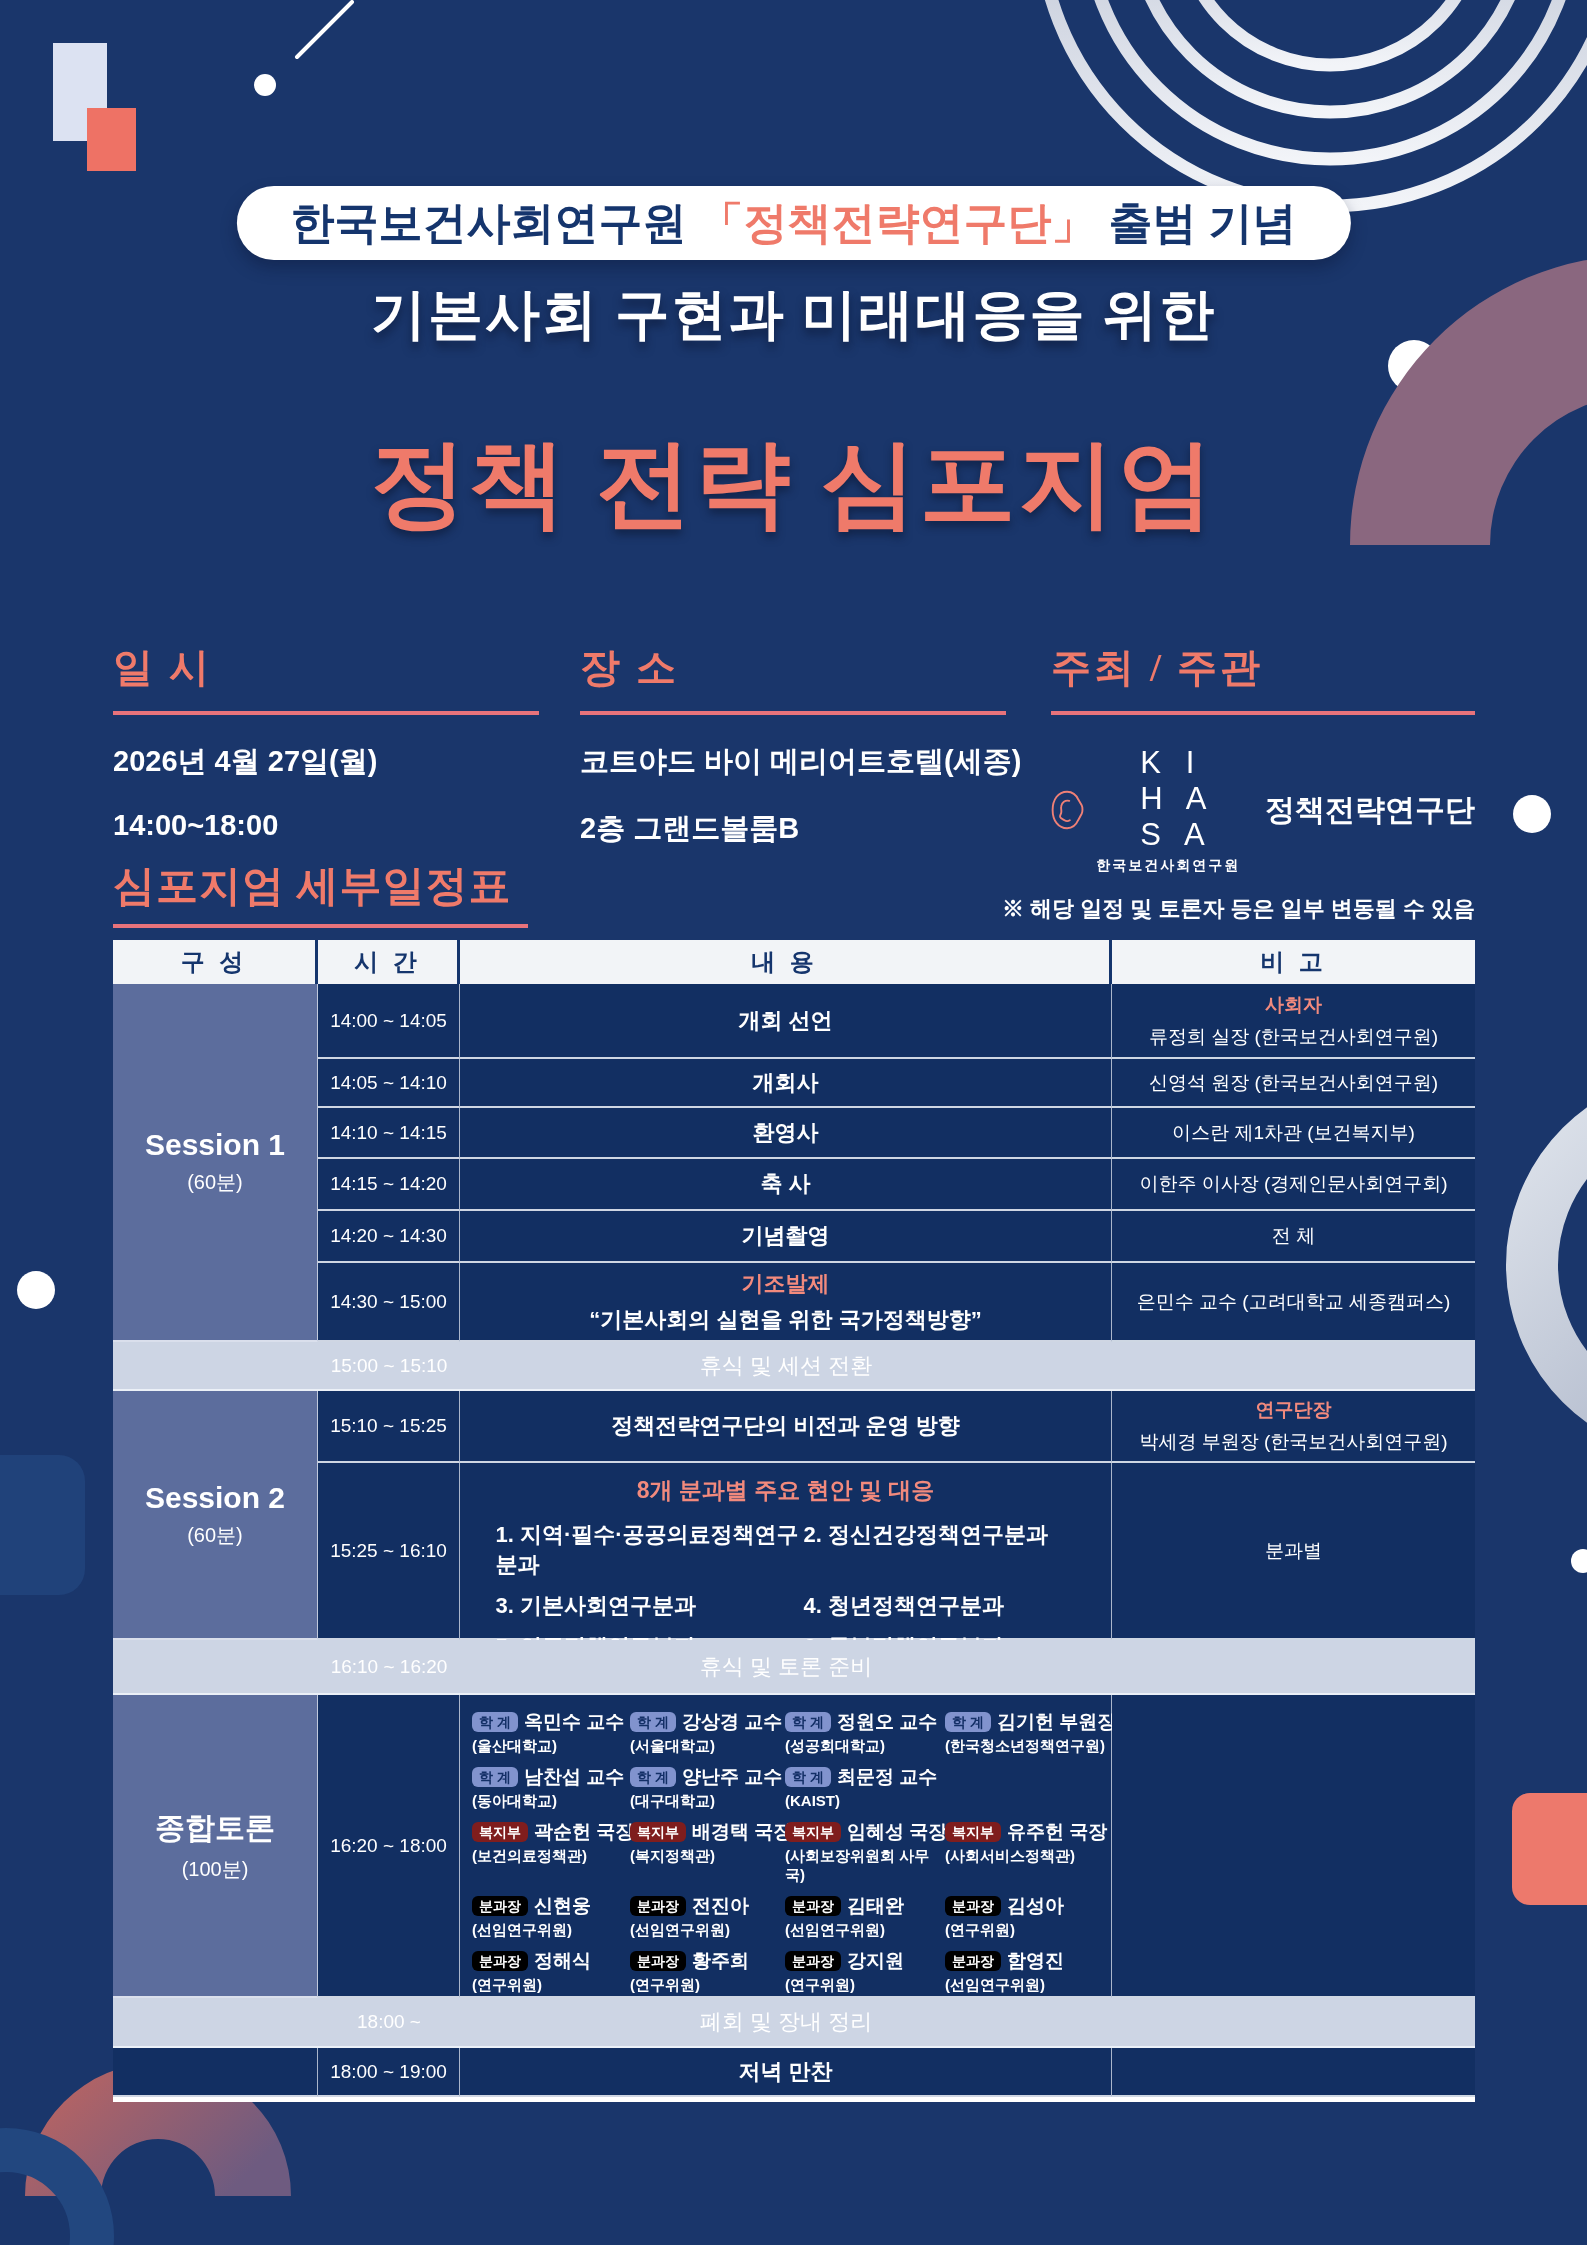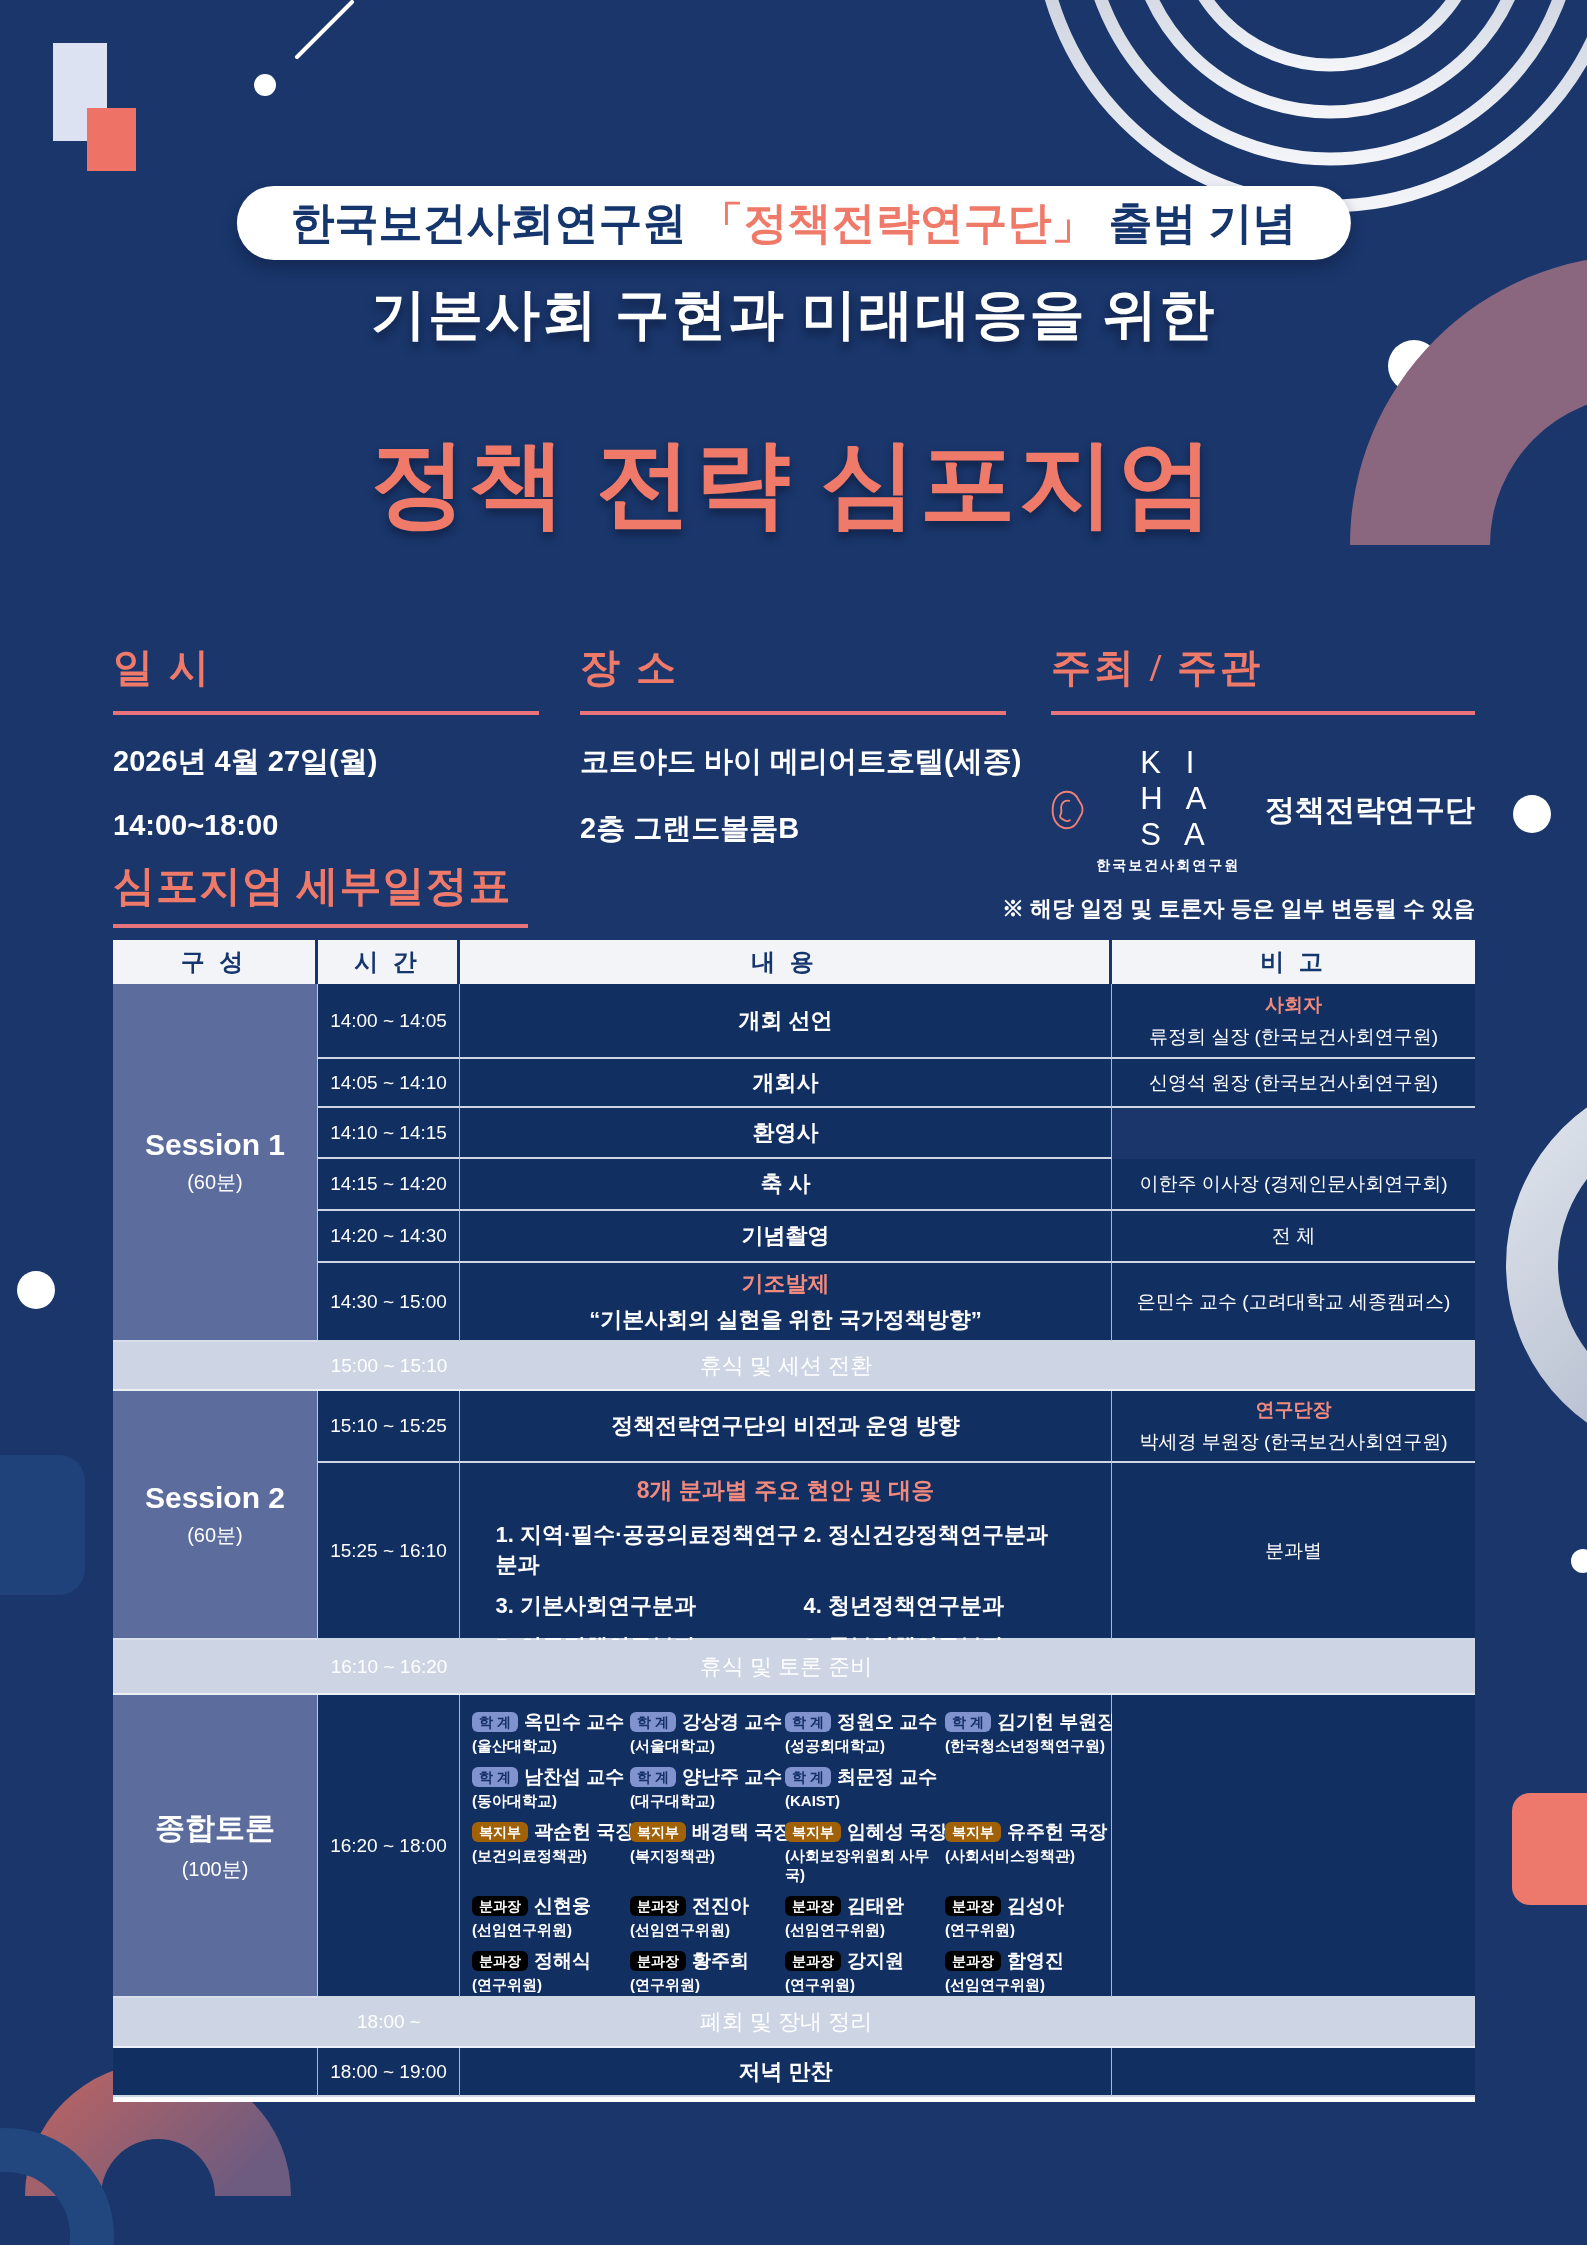--- a/index.html
+++ b/index.html
@@ -85,21 +85,21 @@
   .subs-cell { flex-direction:column; justify-content:flex-start; padding-top:12px; }
   .subs-title { color:#f28a7d; font-weight:bold; font-size:23px; margin-bottom:14px; }
   .subs-grid { display:grid; grid-template-columns:308px 272px; row-gap:11px; font-size:22px; font-weight:bold; text-align:left; }
 
   
   .panel-cell { justify-content:flex-start; align-items:flex-start; padding:14px 0 0 12px; }
   .panel-grid { display:grid; grid-template-columns:158px 155px 160px 185px; row-gap:8px; text-align:left; }
   .pl-line { display:flex; align-items:center; white-space:nowrap; }
   .chip { font-size:14px; font-weight:bold; border-radius:6px; padding:3px 7px; margin-right:6px; line-height:1; }
   .chip-hak { background:#8193ce; color:#132f66; }
-  .chip-bok { background:#a16207; color:#ffffff; }
+  .chip-bok { background:#7f1d1d; color:#ffffff; }
   .chip-bun { background:#000000; color:#ffffff; }
   .pl-name { font-size:19px; font-weight:bold; color:#ffffff; }
   .pl-aff { font-size:15px; font-weight:bold; color:#ffffff; margin-top:2px; }
 
   .bottom-line { position:absolute; left:113px; top:2097px; width:1362px; height:5px; background:#ffffff; z-index:3; }
 </style>
 </head>
 <body>
 
 <div class="poster">
@@ -210,20 +210,21 @@
       <div class="coral">사회자</div>
       <div>류정희 실장 (한국보건사회연구원)</div>
     </div>
 
     <div class="cell time" style="grid-row:3;grid-column:2;">14:05 ~ 14:10</div>
     <div class="cell content" style="grid-row:3;grid-column:3;">개회사</div>
     <div class="cell note nor" style="grid-row:3;grid-column:4;">신영석 원장 (한국보건사회연구원)</div>
 
     <div class="cell time" style="grid-row:4;grid-column:2;">14:10 ~ 14:15</div>
     <div class="cell content" style="grid-row:4;grid-column:3;">환영사</div>
+    <div class="cell note nor" style="grid-row:4;grid-column:4;">이스란 제1차관 (보건복지부)</div>
 
     <div class="cell time" style="grid-row:5;grid-column:2;">14:15 ~ 14:20</div>
     <div class="cell content" style="grid-row:5;grid-column:3;">축 사</div>
     <div class="cell note nor" style="grid-row:5;grid-column:4;">이한주 이사장 (경제인문사회연구회)</div>
 
     <div class="cell time" style="grid-row:6;grid-column:2;">14:20 ~ 14:30</div>
     <div class="cell content" style="grid-row:6;grid-column:3;">기념촬영</div>
     <div class="cell note nor" style="grid-row:6;grid-column:4;">전 체</div>
 
     <div class="cell time" style="grid-row:7;grid-column:2;">14:30 ~ 15:00</div>

